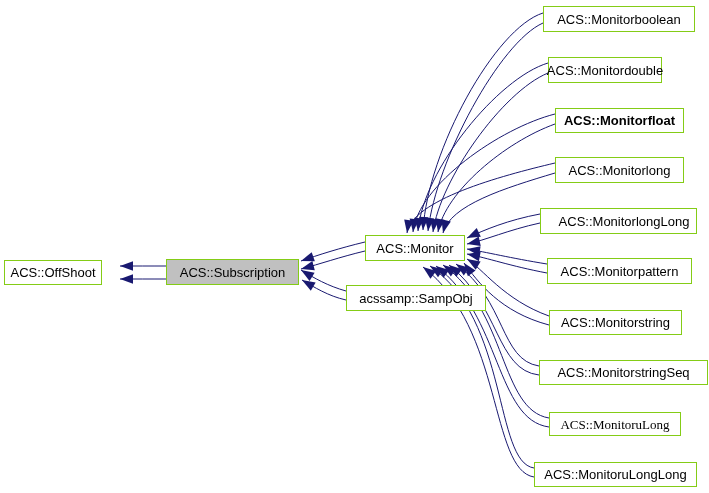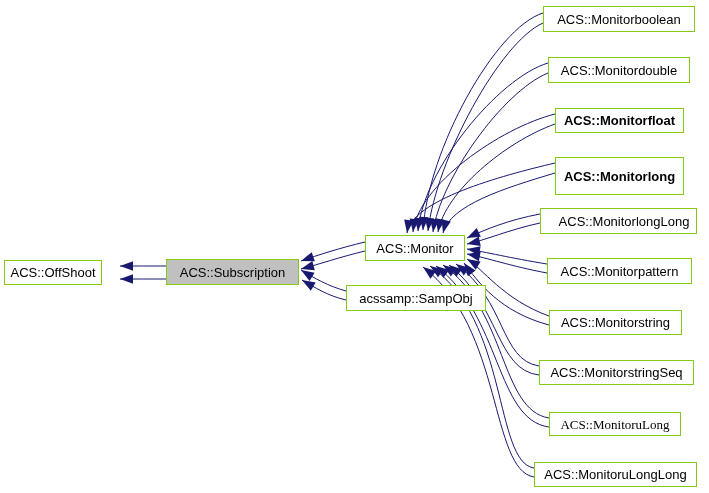--- a/index.html
+++ b/index.html
@@ -97,23 +97,23 @@
       <polygon points="430,266 443.4410098127116,269.373315166804 438.0236412176955,277.2987247780312" fill="#191970"></polygon>
       <path d="M 534 477 C 490 470, 503 328, 423 267" fill="none" stroke="#191970" stroke-width="1"></path>
       <polygon points="423,267 436.2480900559075,271.0654778157759 430.42720054754955,278.69943126936005" fill="#191970"></polygon>
     </svg>
   <div id="nodes">
       <div class="class-node" style="left: 4px; top: 260px; width: 98px; height: 25px; background: rgb(255, 255, 255);">ACS::OffShoot</div>
       <div class="class-node current" style="left: 166px; top: 259px; width: 133px; height: 26px; background: rgb(192, 192, 192);">ACS::Subscription</div>
       <div class="class-node" style="left: 365px; top: 235px; width: 100px; height: 26px; background: rgb(255, 255, 255);">ACS::Monitor</div>
       <div class="class-node" style="left: 346px; top: 285px; width: 140px; height: 26px; background: rgb(255, 255, 255);">acssamp::SampObj</div>
       <div class="class-node" style="left: 543px; top: 6px; width: 152px; height: 26px; background: rgb(255, 255, 255);">ACS::Monitorboolean</div>
-      <div class="class-node" style="left: 548px; top: 57px; width: 142px; height: 26px; background: rgb(255, 255, 255);">ACS::Monitordouble</div>
+      <div class="class-node" style="left: 548px; top: 57px; width: 114px; height: 26px; background: rgb(255, 255, 255);">ACS::Monitordouble</div>
       <div class="class-node" style="left: 555px; top: 108px; width: 129px; height: 25px; background: rgb(255, 255, 255); font-weight: bold;">ACS::Monitorfloat</div>
-      <div class="class-node" style="left: 555px; top: 157px; width: 129px; height: 38px; background: rgb(255, 255, 255); font-weight: bold;">ACS::Monitorlong</div>
+      <div class="class-node" style="left: 555px; top: 157px; width: 129px; height: 26px; background: rgb(255, 255, 255);">ACS::Monitorlong</div>
       <div class="class-node" style="left: 540px; top: 208px; width: 157px; height: 26px; background: rgb(255, 255, 255); padding-left: 11px;">ACS::MonitorlongLong</div>
       <div class="class-node" style="left: 547px; top: 258px; width: 145px; height: 26px; background: rgb(255, 255, 255);">ACS::Monitorpattern</div>
       <div class="class-node" style="left: 549px; top: 310px; width: 133px; height: 25px; background: rgb(255, 255, 255);">ACS::Monitorstring</div>
-      <div class="class-node" style="left: 539px; top: 360px; width: 155px; height: 25px; background: rgb(255, 255, 255);">ACS::MonitorstringSeq</div>
+      <div class="class-node" style="left: 539px; top: 360px; width: 169px; height: 25px; background: rgb(255, 255, 255);">ACS::MonitorstringSeq</div>
       <div class="class-node" style="left: 549px; top: 412px; width: 132px; height: 24px; background: rgb(255, 255, 255); font-family: Liberation Serif, serif;">ACS::MonitoruLong</div>
       <div class="class-node" style="left: 534px; top: 462px; width: 163px; height: 25px; background: rgb(255, 255, 255);">ACS::MonitoruLongLong</div>
     </div>
 </div>
 
 </body></html>

